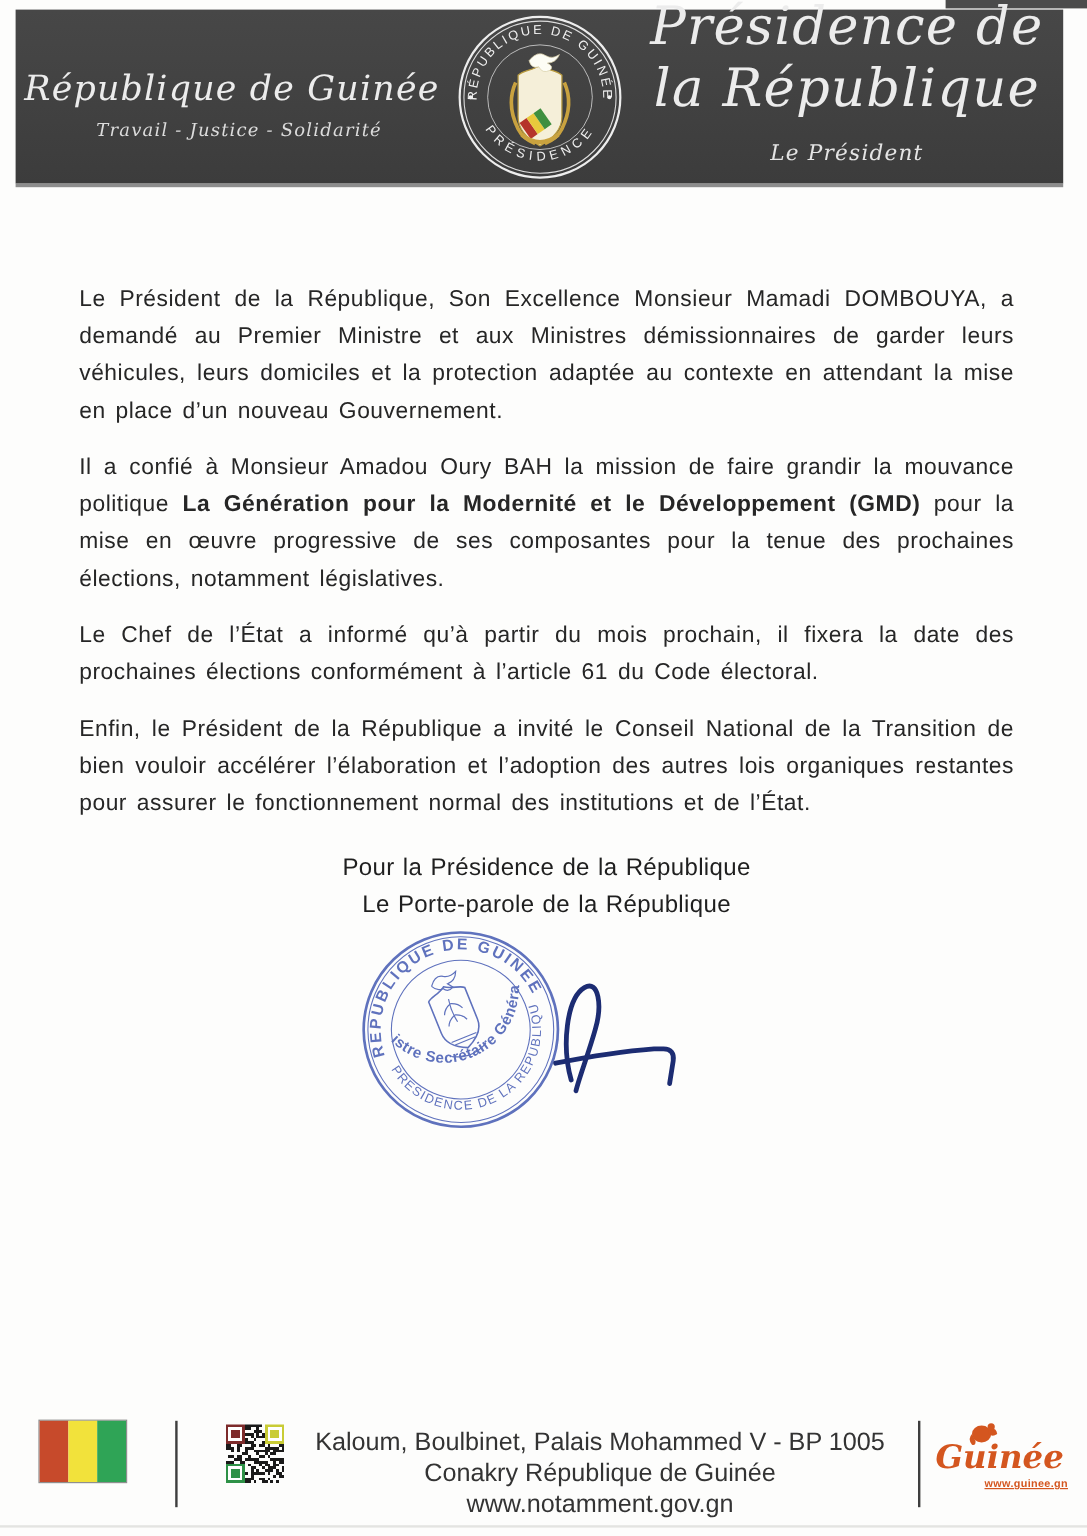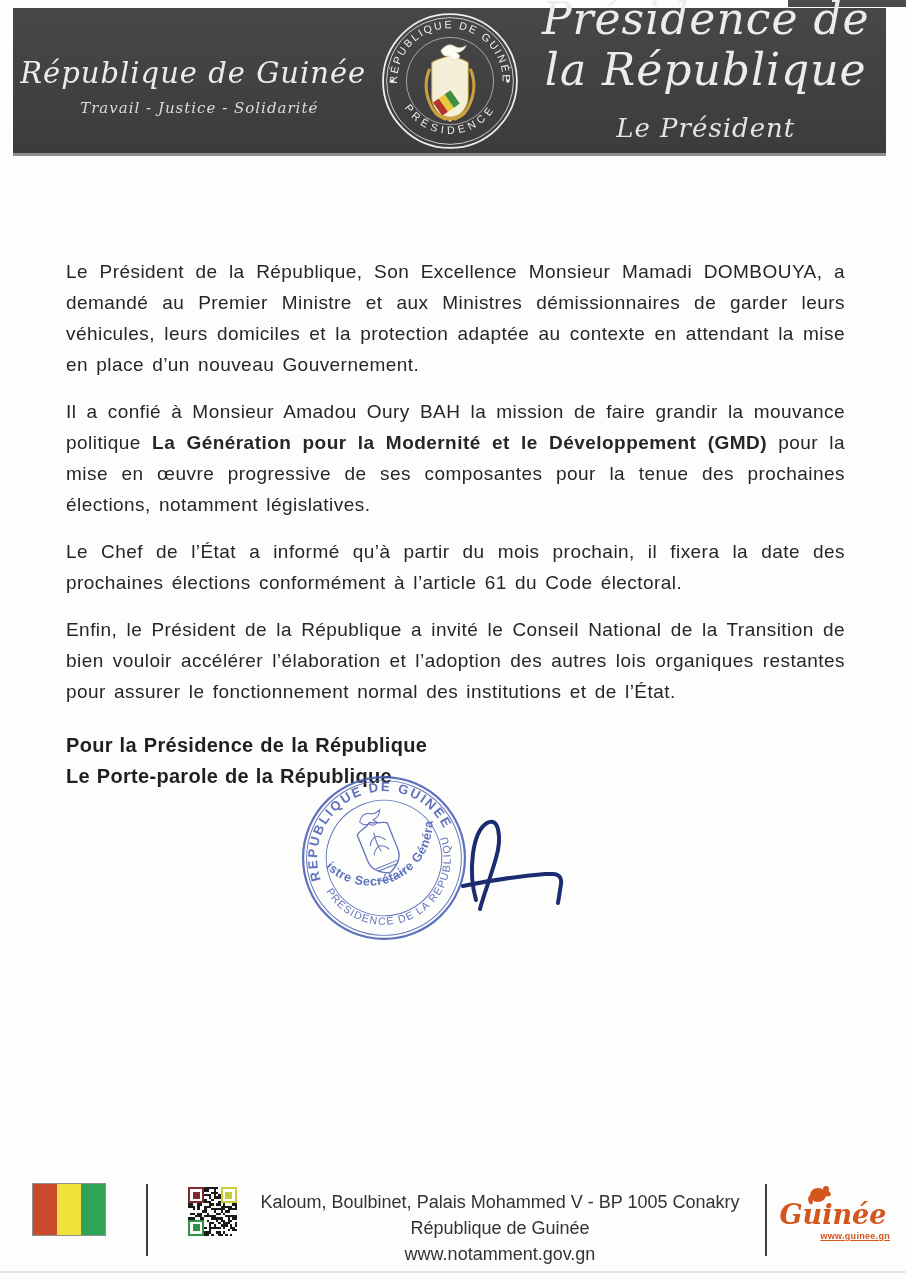--- a/index.html
+++ b/index.html
@@ -11,46 +11,46 @@
   .band{position:absolute;left:13px;top:8px;width:873px;height:145px;
         background:linear-gradient(180deg,#474747 0%,#414141 55%,#3c3c3c 100%);
         border-bottom:3px solid #8d8d8d;display:flex;align-items:center;color:#ececec;}
   .script{font-family:"DejaVu Serif",serif;font-style:italic;letter-spacing:1px;}
   .band-left{flex:1;text-align:center;padding-top:12px;}
   .band-left .bl-title{font-size:29px;}
   .band-left .bl-motto{font-size:15px;margin-top:9px;color:#dcdcdc;padding-left:12px;}
   .band-seal{width:152px;display:flex;justify-content:center;align-items:center;}
   .band-right{flex:1;text-align:center;padding-bottom:26px;}
   .band-right .br-title{font-size:44px;}
-  .band-right .br-sub{font-size:26px;margin-top:18px;color:#e4e4e4;text-align:center;}
+  .band-right .br-sub{font-size:18px;margin-top:18px;color:#e4e4e4;text-align:center;}
 
   
-  .doc-body{position:absolute;left:66px;top:256px;width:779px;
+  .doc-body{position:absolute;left:66px;top:234px;width:779px;
             font-size:19px;line-height:31px;color:#262626;text-align:justify;
             letter-spacing:0.45px;word-spacing:2.5px;}
   .doc-body p{margin:0 0 16px 0;}
   .doc-body strong{font-weight:700;}
-  .sig-heading{font-weight:700;font-size:20px;line-height:31px;
+  .sig-heading{text-align:center;font-weight:400;font-size:20px;line-height:31px;
                margin-top:23px;letter-spacing:0.3px;word-spacing:1px;color:#1f1f1f;}
 
   
   .stamp-wrap{position:absolute;left:298px;top:772px;width:330px;height:180px;}
   .stamp-svg{position:absolute;left:0;top:0;opacity:0.88;}
   .sign-svg{position:absolute;left:158px;top:38px;}
 
   
   .flag{position:absolute;left:32px;top:1183px;width:74px;height:53px;display:flex;
         border:1px solid #8f8f8f;box-sizing:border-box;}
   .flag div{flex:1;}
   .fdiv{position:absolute;width:2px;background:#3e3e3e;}
   .fdiv1{left:146px;top:1184px;height:72px;}
   .fdiv2{left:765px;top:1184px;height:72px;}
   .qr-box{position:absolute;left:188px;top:1187px;width:49px;height:49px;}
   .address{position:absolute;left:245px;top:1189px;width:510px;text-align:center;
-           font-size:18px;line-height:26px;color:#333;}
+           font-size:21px;line-height:26px;color:#333;}
   .brand{position:absolute;left:776px;top:1188px;width:114px;text-align:center;color:#d4561f;text-decoration:underline;}
   .brand-name{position:relative;display:inline-block;font-family:"DejaVu Serif",serif;
               font-style:italic;font-weight:700;font-size:27px;line-height:30px;
               margin-top:12px;letter-spacing:0px;}
   .brand-elephant{position:absolute;top:-15px;left:26px;}
   .brand-url{font-size:9px;font-weight:700;margin-top:1px;letter-spacing:0.3px;text-align:right;}
   .bottom-line{position:absolute;left:0;top:1271px;width:906px;height:2px;background:#e4e4e1;}
 </style>
 </head>
 <body>

